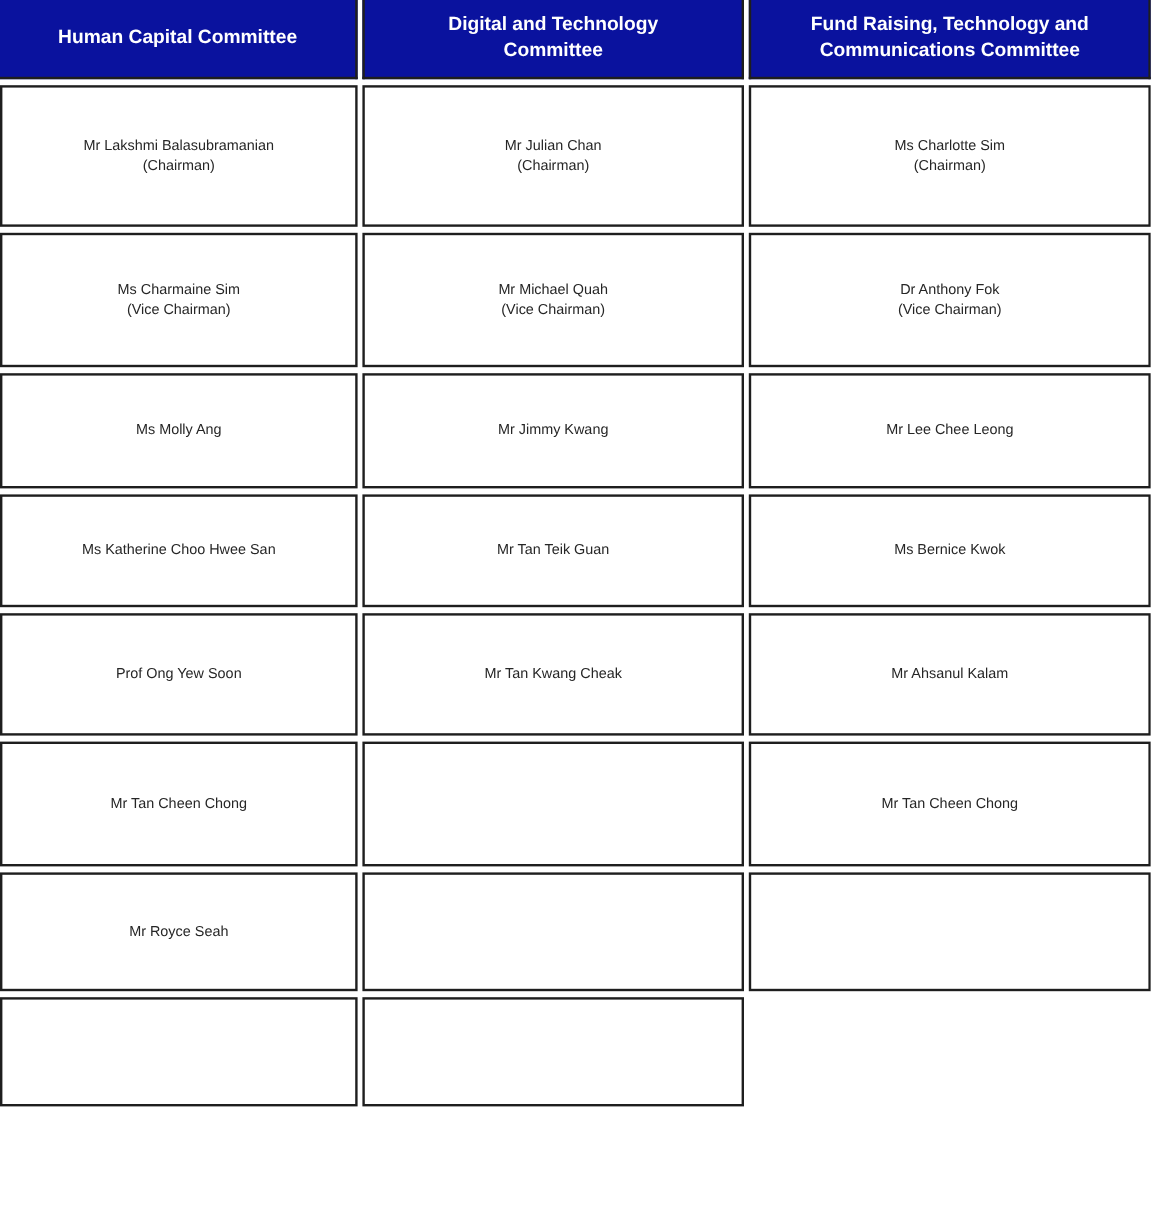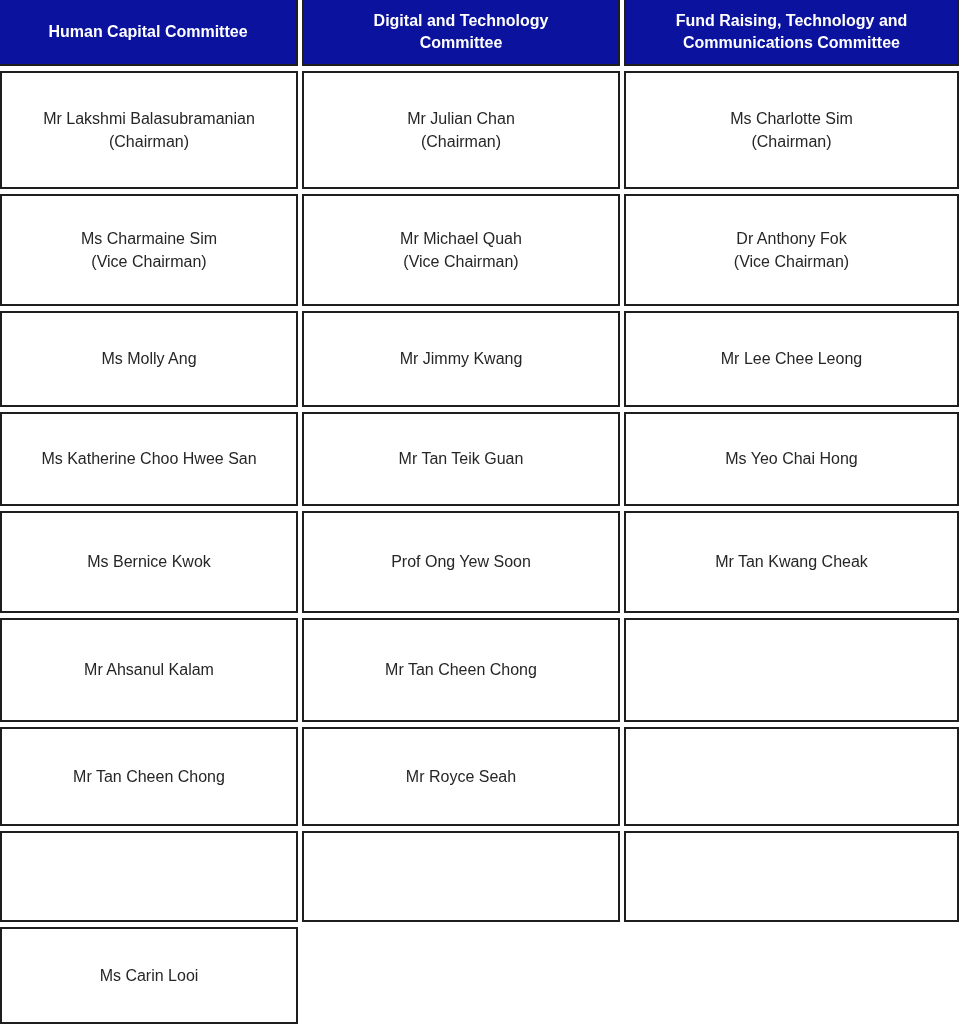--- a/index.html
+++ b/index.html
@@ -19,21 +19,21 @@
     background:#ffffff;
   }
   .cell{
     box-sizing:border-box;
     border:2px solid var(--border);
     background:var(--cell-bg);
     display:flex;flex-direction:column;
     justify-content:center;align-items:center;
     text-align:center;
     color:var(--text);
-    font-size:16px;line-height:1.45;
+    font-size:12px;line-height:1.45;
     padding:16px 12px;
   }
   .header-cell{
     background:var(--blue);
     color:#ffffff;
     font-weight:700;
     font-size:16px;line-height:1.4;
     border-top:none;
     padding:2px 28px;
   }
@@ -97,24 +97,20 @@
   <div class="cell">
     <div class="member-name">Ms Katherine Choo Hwee San</div>
 
   </div>
   <div class="cell">
     <div class="member-name">Mr Tan Teik Guan</div>
 
   </div>
 
   <div class="cell">
-    <div class="member-name">Ms Yeo Chai Hong</div>
-
-  </div>
-  <div class="cell">
     <div class="member-name">Ms Bernice Kwok</div>
 
   </div>
   <div class="cell">
     <div class="member-name">Prof Ong Yew Soon</div>
 
   </div>
 
   <div class="cell">
     <div class="member-name">Mr Tan Kwang Cheak</div>
@@ -152,18 +148,14 @@
   </div>
 
   <div class="cell">
     
     
   </div>
   <div class="cell">
     
     
   </div>
-  <div class="cell">
-    <div class="member-name">Ms Carin Looi</div>
-
-  </div>
 
 </div>
 
 </body></html>

